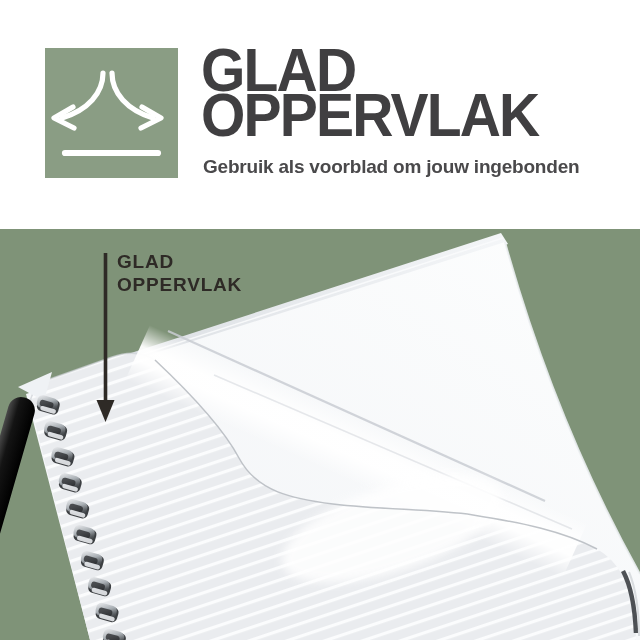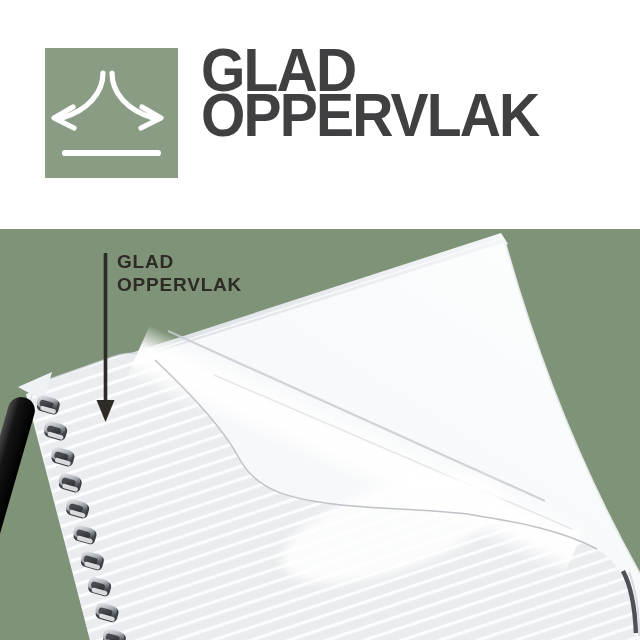--- a/index.html
+++ b/index.html
@@ -44,20 +44,21 @@
         </g>
       </svg>
     </div>
 
     <div class="heading">
       <span>GLAD</span>
       <span>OPPERVLAK</span>
     </div>
 
     <div class="subtitle">
+      <span>Gebruik als voorblad om jouw ingebonden</span>
     </div>
   </div>
 
   <div class="photo">
     <svg class="scene" viewBox="0 0 640 411">
       <defs>
         <pattern id="stripes" patternUnits="userSpaceOnUse" width="14" height="12" patternTransform="rotate(-18.5)">
           <rect width="14" height="12" fill="#EAECEF"></rect>
           <rect width="14" height="3.2" fill="#FBFCFD"></rect>
         </pattern>

